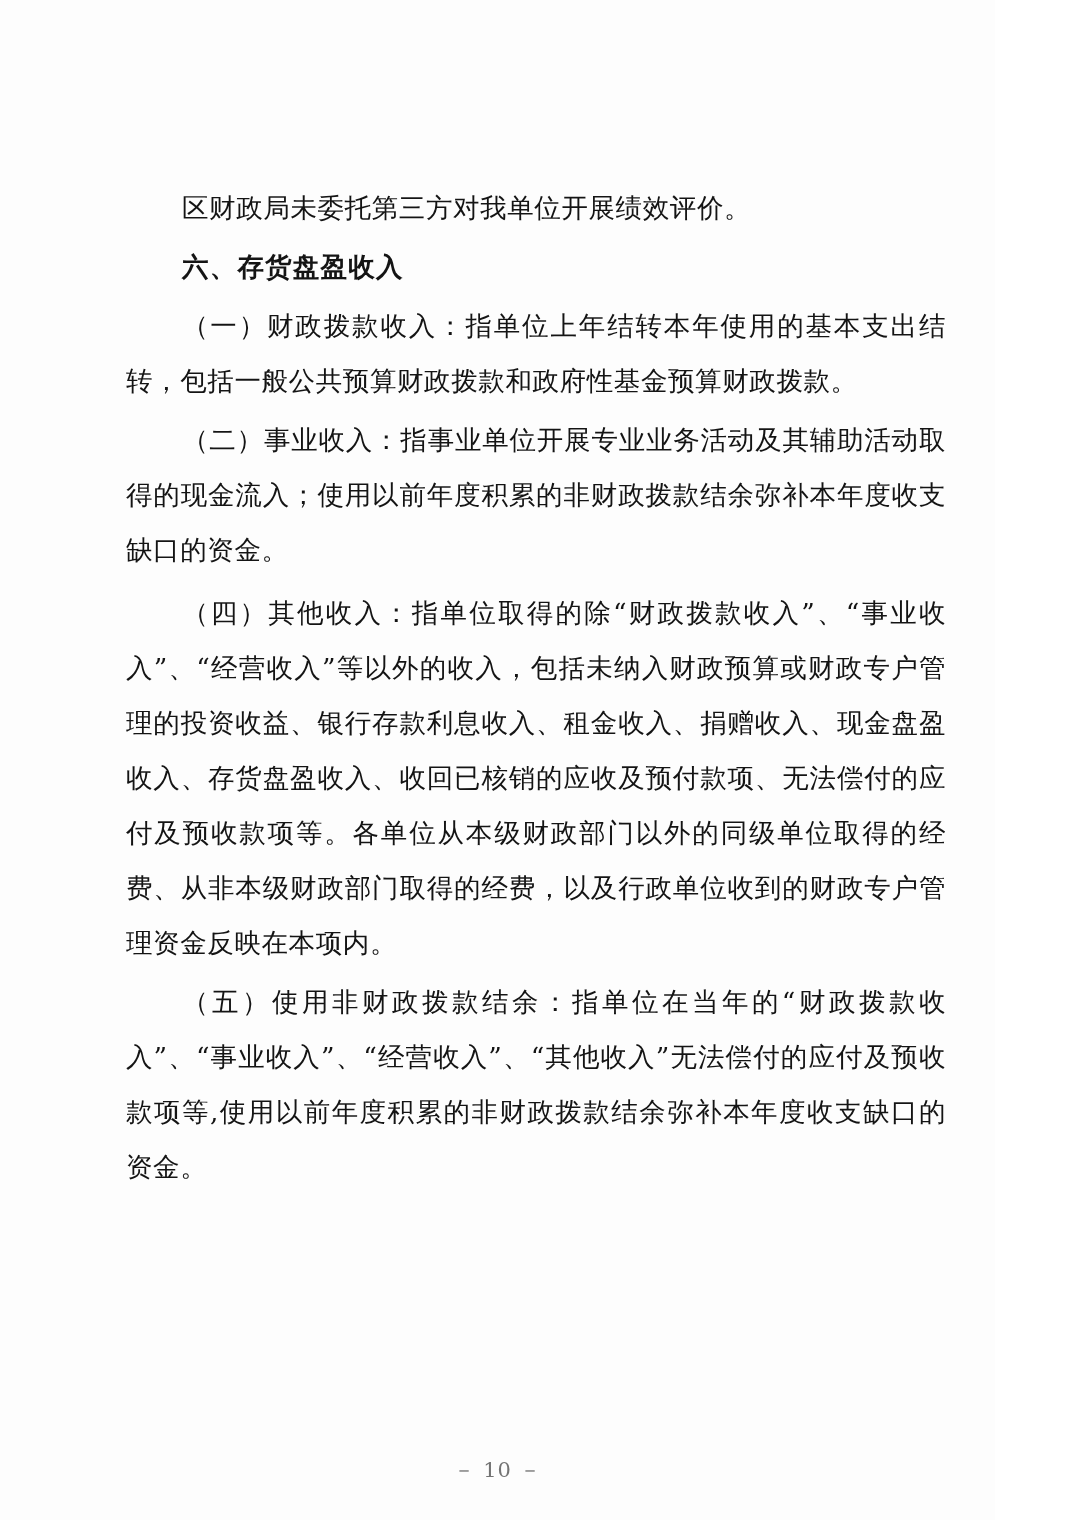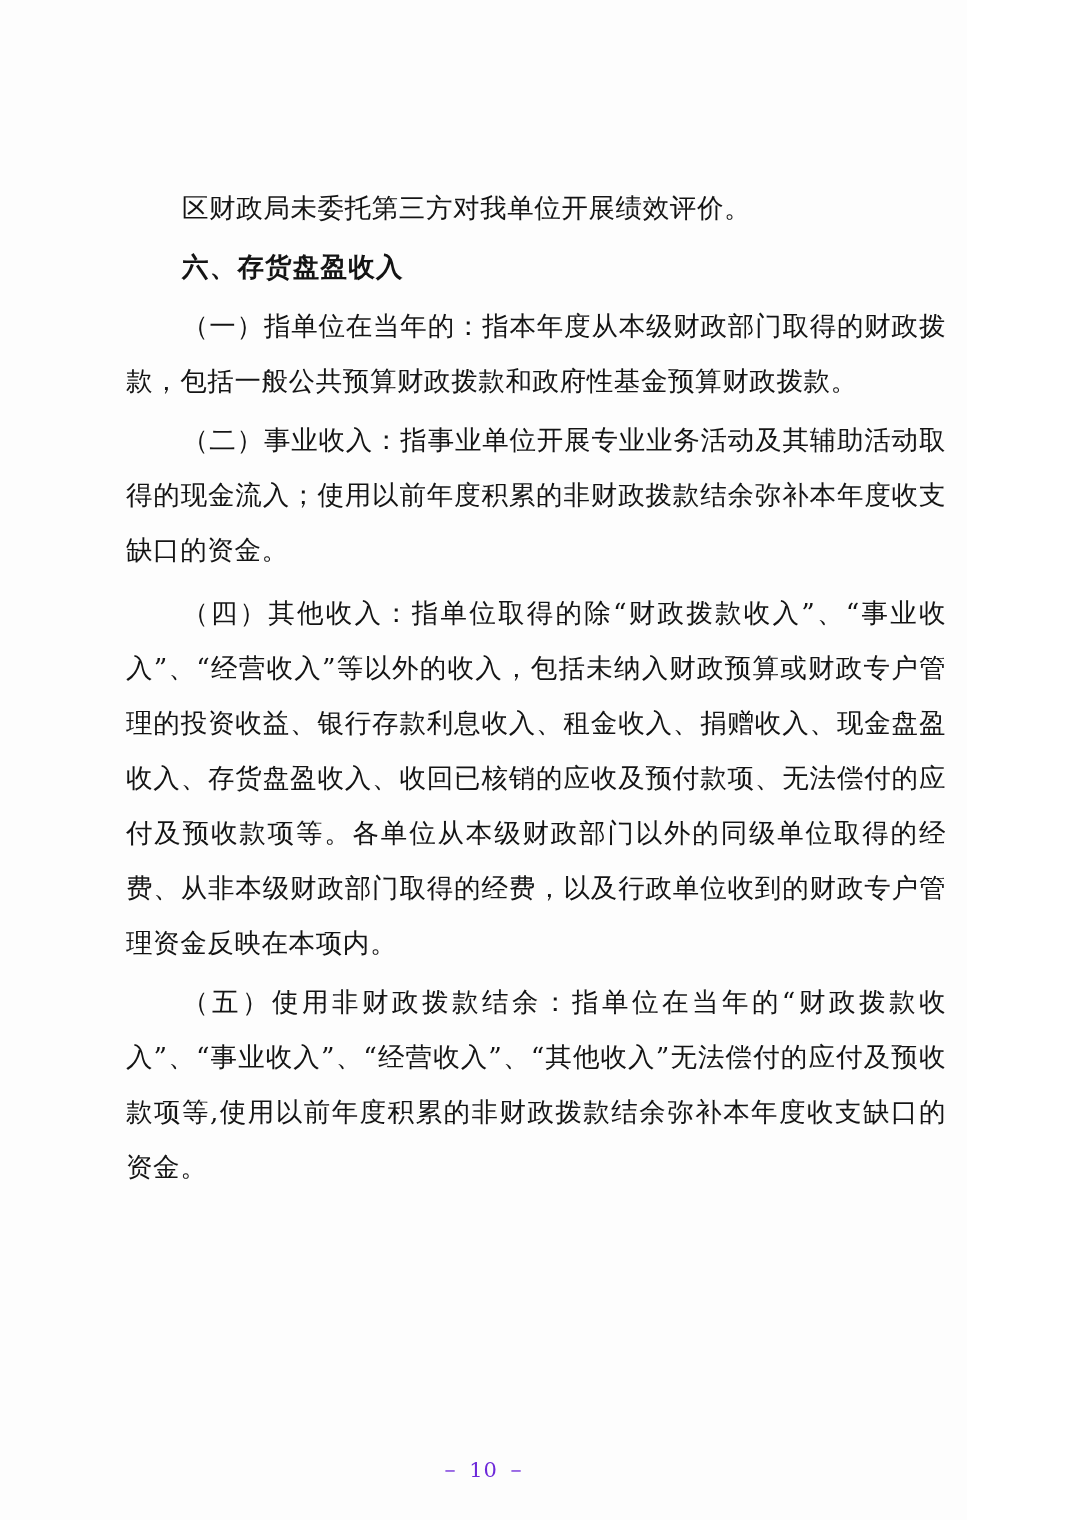--- a/index.html
+++ b/index.html
@@ -8,20 +8,21 @@
     background: #ffffff;
   }
   .page {
     position: relative;
     width: 967px;
     height: 1520px;
     background: #fdfdfd;
     font-family: "DejaVu Serif", "Liberation Serif", serif;
     color: #141414;
     overflow: hidden;
+    padding-left: 28px;
   }
   .content {
     position: absolute;
     left: 126px;
     top: 180px;
     width: 820px;
   }
   p {
     margin: 0;
     font-size: 26.5px;
@@ -42,37 +43,37 @@
     height: 4px;
   }
   .footer {
     position: absolute;
     left: 0;
     right: 0;
     bottom: 36px;
     text-align: center;
     font-size: 21px;
     font-family: "DejaVu Serif", "Liberation Serif", serif;
-    color: #6d28d9;
+    color: #737373;
     letter-spacing: 1px;
   }
 </style>
 </head>
 <body>
 
 <div class="page">
   <div class="content">
 
     <p class="indent">区财政局未委托第三方对我单位开展绩效评价。</p>
     <div class="gap"></div>
 
     <p class="heading">六、存货盘盈收入</p>
     <div class="gap"></div>
 
-    <p class="indent">（一）指单位在当年的：指本年度从本级财政部门取得的财政拨款，包括一般公共预算财政拨款和政府性基金预算财政拨款。</p>
+    <p class="indent">（一）财政拨款收入：指单位上年结转本年使用的基本支出结转，包括一般公共预算财政拨款和政府性基金预算财政拨款。</p>
     <div class="gap"></div>
 
     <p class="indent">（二）事业收入：指事业单位开展专业业务活动及其辅助活动取得的现金流入；使用以前年度积累的非财政拨款结余弥补本年度收支缺口的资金。</p>
     <div class="gap"></div>
 
     <div class="gap"></div>
 
     <p class="indent">（四）其他收入：指单位取得的除“财政拨款收入”、“事业收入”、“经营收入”等以外的收入，包括未纳入财政预算或财政专户管理的投资收益、银行存款利息收入、租金收入、捐赠收入、现金盘盈收入、存货盘盈收入、收回已核销的应收及预付款项、无法偿付的应付及预收款项等。各单位从本级财政部门以外的同级单位取得的经费、从非本级财政部门取得的经费，以及行政单位收到的财政专户管理资金反映在本项内。</p>
     <div class="gap"></div>
 

